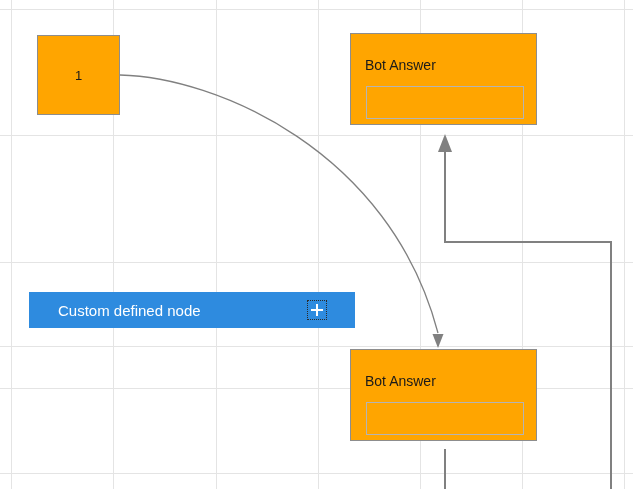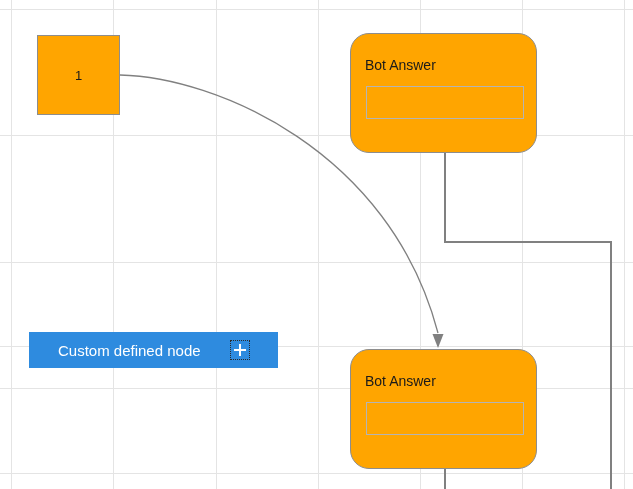--- a/index.html
+++ b/index.html
@@ -58,22 +58,21 @@
     justify-content: center;
   }
   .node-square .node-index {
     color: #1a1a1a;
     font-size: 13px;
     line-height: 1;
   }
   .node-bot {
     left: 350px;
     width: 187px;
-    height: 120px;
-    border-radius: 19px;
+    height: 92px;
   }
   .node-bot-top  { top: 33px; }
   .node-bot-bottom { top: 349px; }
   .node-bot .node-title {
     position: absolute;
     left: 14px;
     top: 24px;
     font-size: 14px;
     color: #1a1a1a;
     line-height: 1;
@@ -87,26 +86,25 @@
     height: 33px;
     box-sizing: border-box;
     border: 1px solid #b4b4b4;
     background: transparent;
   }
   
   .palette-item {
     position: absolute;
     left: 29px;
     top: 292px;
-    width: 249px;
+    width: 326px;
     height: 36px;
     background: #2e8bdf;
     display: flex;
     align-items: center;
-    margin-top: 40px;
   }
   .palette-item .palette-label {
     color: #ffffff;
     font-size: 15px;
     margin-left: 29px;
     line-height: 1;
     white-space: nowrap;
   }
   .palette-item .add-icon {
     position: absolute;

